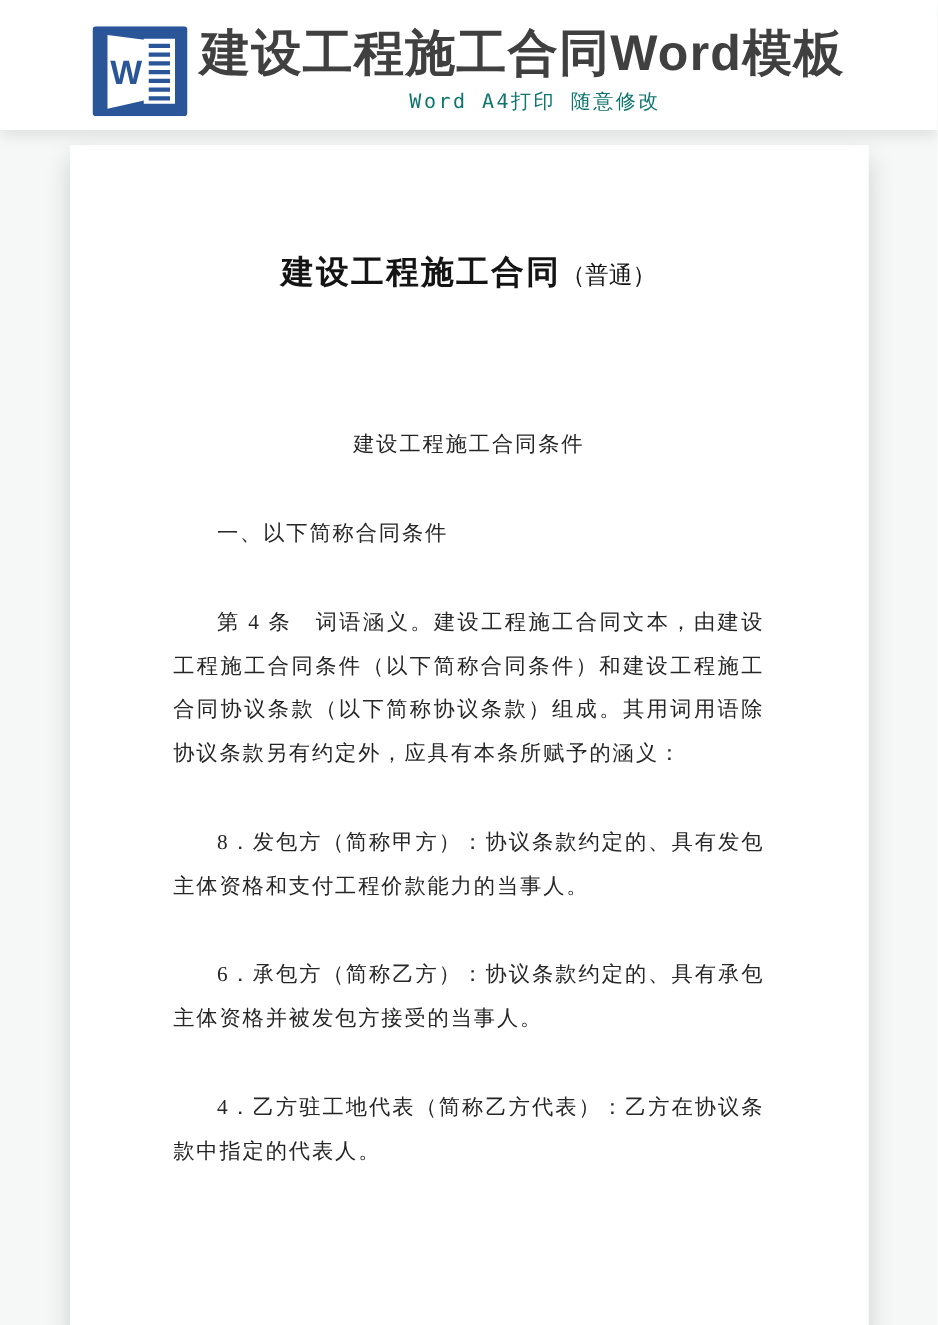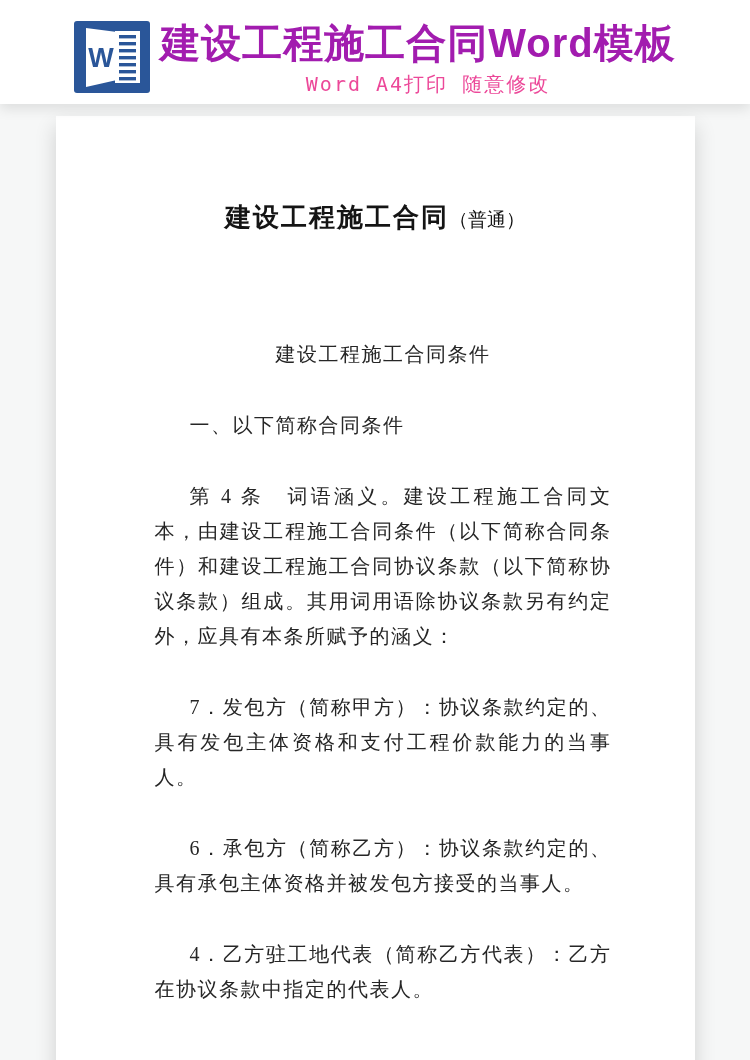--- a/index.html
+++ b/index.html
@@ -36,29 +36,29 @@
   .header-text {
     display: flex;
     flex-direction: column;
     align-items: center;
   }
   .header-title {
     margin: 0;
     font-size: 40px;
     line-height: 44px;
     font-weight: 600;
-    color: #a21caf;
+    color: #404040;
     letter-spacing: 1px;
     white-space: nowrap;
   }
   .header-subtitle {
     margin-top: 6px;
     font-family: "DejaVu Sans Mono", monospace;
-    font-size: 20px;
-    color: #ec4899;
+    font-size: 16px;
+    color: #0f766e;
     letter-spacing: 2px;
     transform: translateX(10px);
   }
 
   
   .canvas { padding-top: 12px; }
   .page {
     width: 639px;
     height: 956px;
     margin: 0 auto;
@@ -79,23 +79,23 @@
     letter-spacing: 2px;
     font-family: "Liberation Sans", sans-serif;
   }
   .doc-title .suffix {
     font-weight: 400;
     font-size: 19px;
     letter-spacing: 0;
     font-family: "Liberation Serif", serif;
   }
   .para {
-    margin: 0 0 36px 16px;
+    margin: 0 0 36px 0;
     font-family: "Liberation Serif", serif;
-    font-size: 20px;
+    font-size: 17px;
     line-height: 35px;
     color: #262626;
     letter-spacing: 1.5px;
     text-align: justify;
   }
   .para.center { text-align: center; text-indent: 0; }
   .para.indent { text-indent: 35px; }
 </style>
 </head>
 <body>
@@ -126,18 +126,18 @@
   </div>
 </header>
 
 <main class="canvas">
   <section class="page">
     <h2 class="doc-title"><span>建设工程施工合同</span><span class="suffix">（普通）</span></h2>
     <div id="doc-body">
         <p class="para center">建设工程施工合同条件</p>
         <p class="para indent">一、以下简称合同条件</p>
         <p class="para indent">第 4 条　词语涵义。建设工程施工合同文本，由建设工程施工合同条件（以下简称合同条件）和建设工程施工合同协议条款（以下简称协议条款）组成。其用词用语除协议条款另有约定外，应具有本条所赋予的涵义：</p>
-        <p class="para indent">7．发包方（简称甲方）：协议条款约定的、具有发包主体资格和支付工程价款能力的当事人。</p>
+        <p class="para indent">8．发包方（简称甲方）：协议条款约定的、具有发包主体资格和支付工程价款能力的当事人。</p>
         <p class="para indent">6．承包方（简称乙方）：协议条款约定的、具有承包主体资格并被发包方接受的当事人。</p>
         <p class="para indent">4．乙方驻工地代表（简称乙方代表）：乙方在协议条款中指定的代表人。</p>
       </div>
   </section>
 </main>
 
 </body></html>

